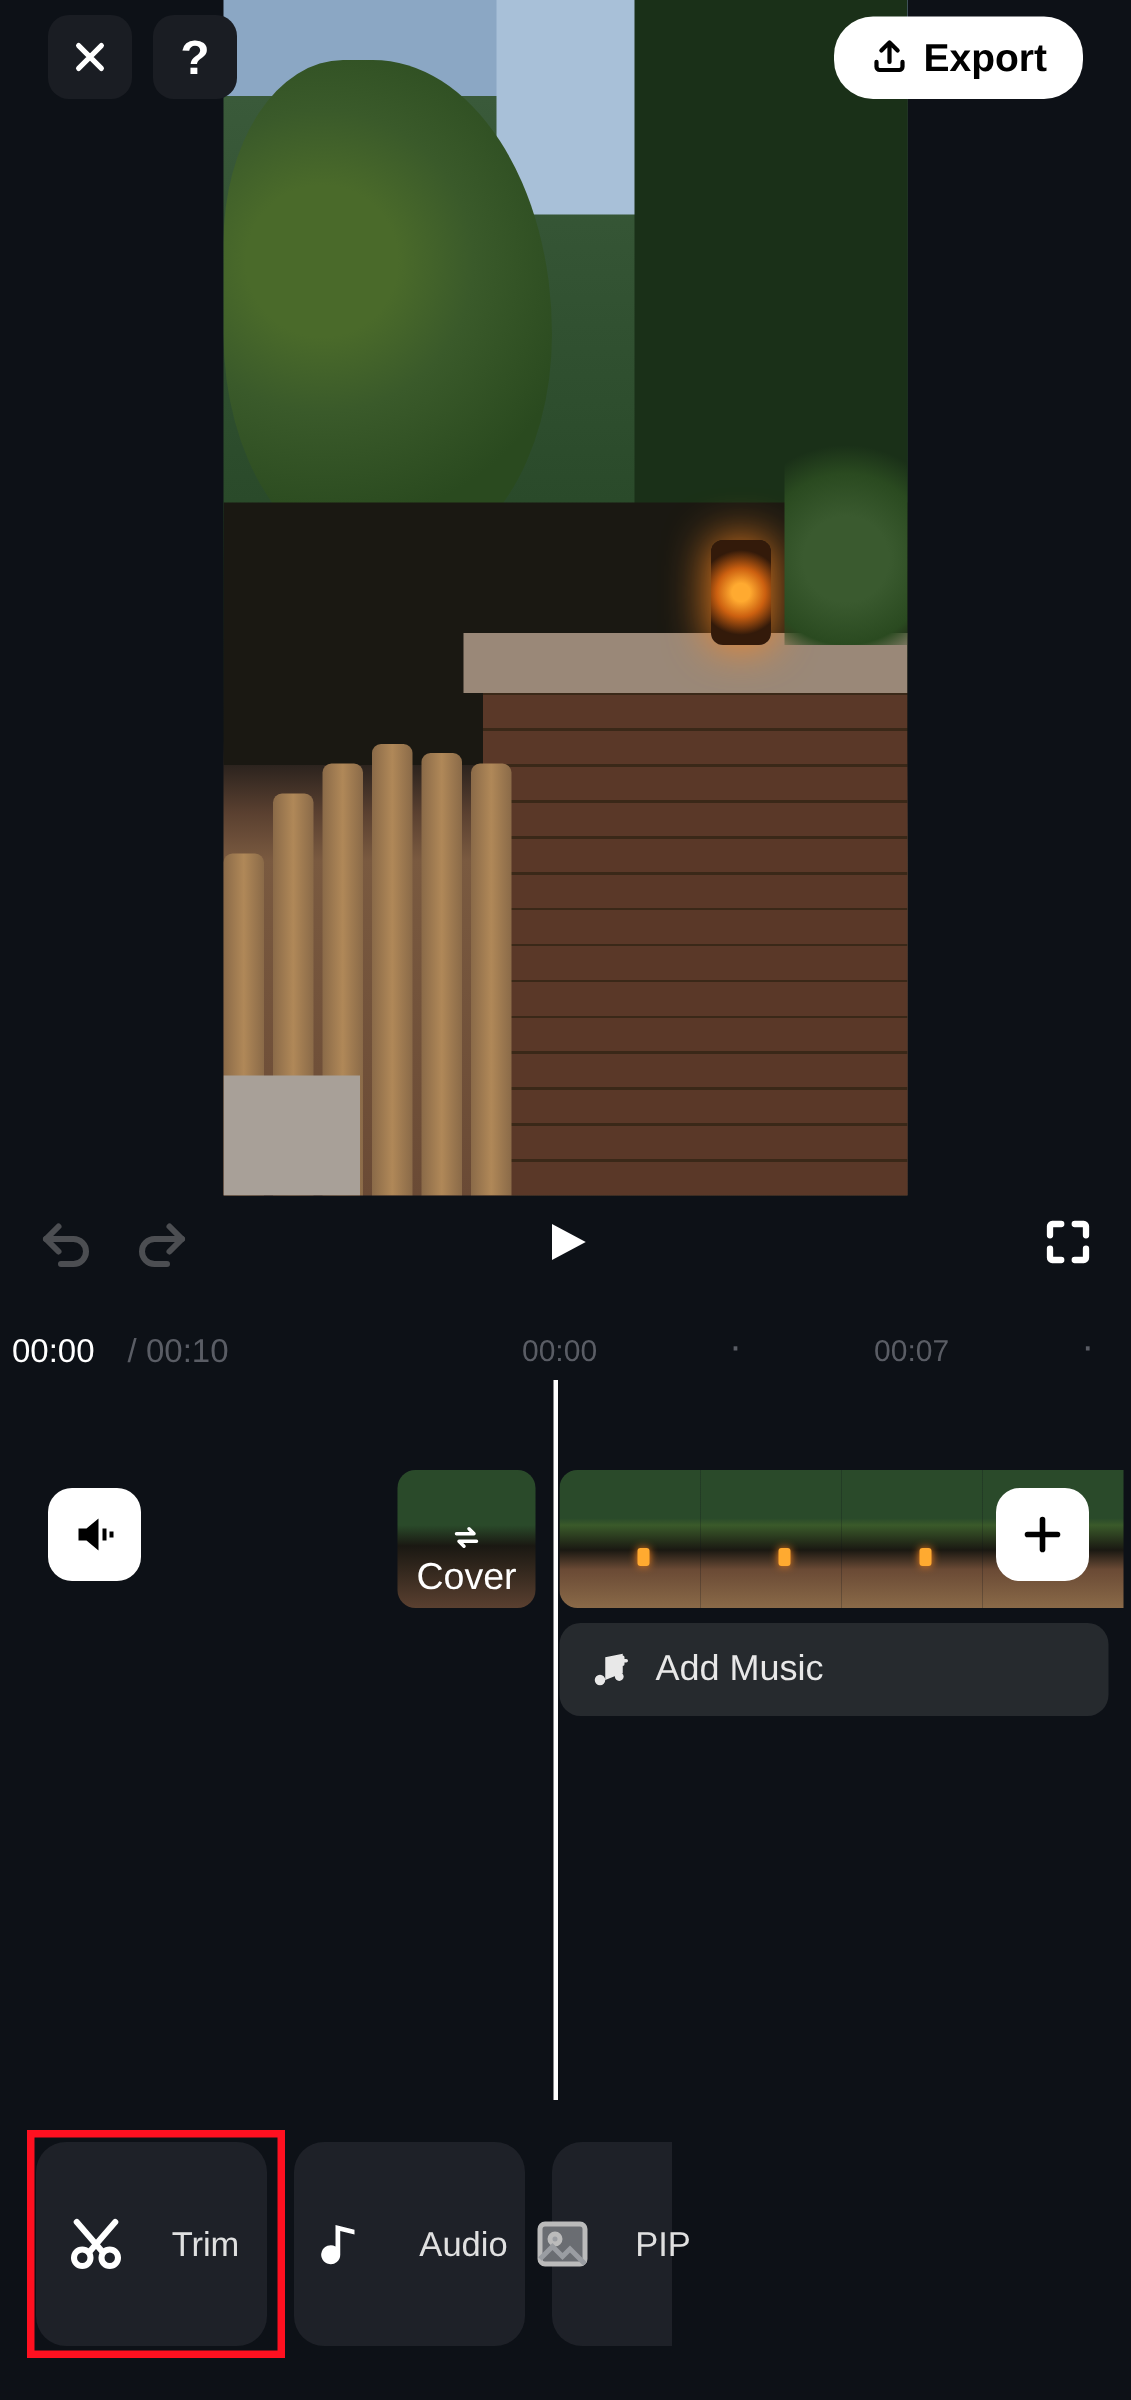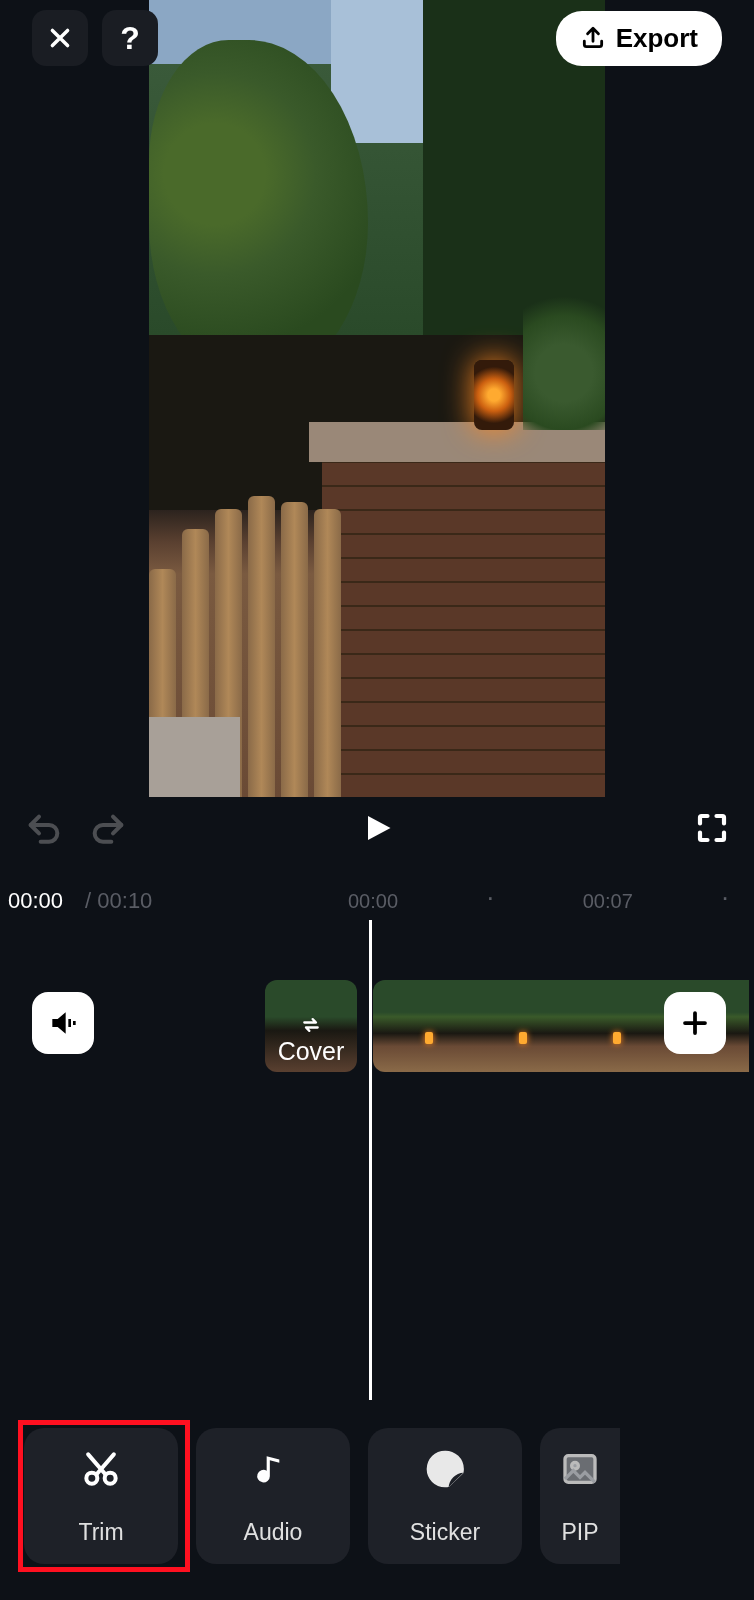--- a/index.html
+++ b/index.html
@@ -205,21 +205,21 @@
   right:0;
   display:flex;
   gap:18px;
 }
 .tool {
   width:154px;
   height:136px;
   background:#1e2128;
   border-radius:20px;
   display:flex;
-  flex-direction:column;
+  flex-direction:row;
   align-items:center;
   justify-content:center;
   gap:28px;
   cursor:pointer;
   flex-shrink:0;
 }
 .tool.last { width:80px; border-radius:20px 0 0 20px; }
 .tool-label { color:#e0e0e0; font-size:23px; }
 .tool-icon { width:44px; height:44px; display:flex; align-items:center; justify-content:center; }
 .highlight-box {
@@ -330,20 +330,28 @@
     <div class="clip-frame"></div>
     <div class="clip-frame"></div>
     <div class="clip-frame"></div>
     <div class="clip-frame"></div>
   </div>
   <div class="add-clip">
     <svg width="30" height="30" viewBox="0 0 24 24" fill="none" stroke="#000" stroke-width="3" stroke-linecap="round">
         <path d="M12 4v16M4 12h16"></path>
       </svg>
   </div>
+  <div class="music-row">
+    <svg width="28" height="28" viewBox="0 0 24 24" fill="#e8e8e8">
+        <path d="M9 18a3 3 0 11-6 0 3 3 0 016 0zM9 18V5l10-2v11"></path>
+        <circle cx="17" cy="16" r="2.5"></circle>
+        <path d="M19 5v4M17 7h4" stroke="#e8e8e8" stroke-width="2" fill="none" stroke-linecap="round"></path>
+      </svg>
+    <span class="lbl">Add Music</span>
+  </div>
 </div>
 
 <div class="bottom-tools">
   <div class="tool">
     <div class="tool-icon">
       <svg width="44" height="44" viewBox="0 0 24 24" fill="none" stroke="#fff" stroke-width="2.2">
           <circle cx="7" cy="17" r="3"></circle>
           <circle cx="17" cy="17" r="3"></circle>
           <path d="M9.5 15L19 4M14.5 15L5 4" stroke-linecap="round"></path>
         </svg>
@@ -351,29 +359,20 @@
     <span class="tool-label">Trim</span>
   </div>
   <div class="tool">
     <div class="tool-icon">
       <svg width="38" height="44" viewBox="0 0 24 24" fill="#fff">
           <path d="M10 4v12.5a4 4 0 11-2-3.46V4l8 2v2l-6-1.5z"></path>
         </svg>
     </div>
     <span class="tool-label">Audio</span>
   </div>
-  <div class="tool">
-    <div class="tool-icon">
-      <svg width="44" height="44" viewBox="0 0 24 24" fill="#e8e8e8">
-          <path d="M12 2a10 10 0 100 20c.8 0 1.6-.1 2.3-.3L22 14.3c.2-.7.3-1.5.3-2.3A10 10 0 0012 2z"></path>
-          <path d="M14 22c0-4 4-8 8-8" fill="#1e2128"></path>
-        </svg>
-    </div>
-    <span class="tool-label">Sticker</span>
-  </div>
   <div class="tool last">
     <div class="tool-icon">
       <svg width="40" height="40" viewBox="0 0 24 24" fill="none" stroke="#bbb" stroke-width="2">
           <rect x="3" y="4" width="18" height="16" rx="2" fill="#6a6d72"></rect>
           <circle cx="9" cy="10" r="2" fill="#9a9da2"></circle>
           <path d="M3 18l5-5 4 4 3-3 6 6" stroke="#9a9da2" fill="none"></path>
         </svg>
     </div>
     <span class="tool-label">PIP</span>
   </div>

